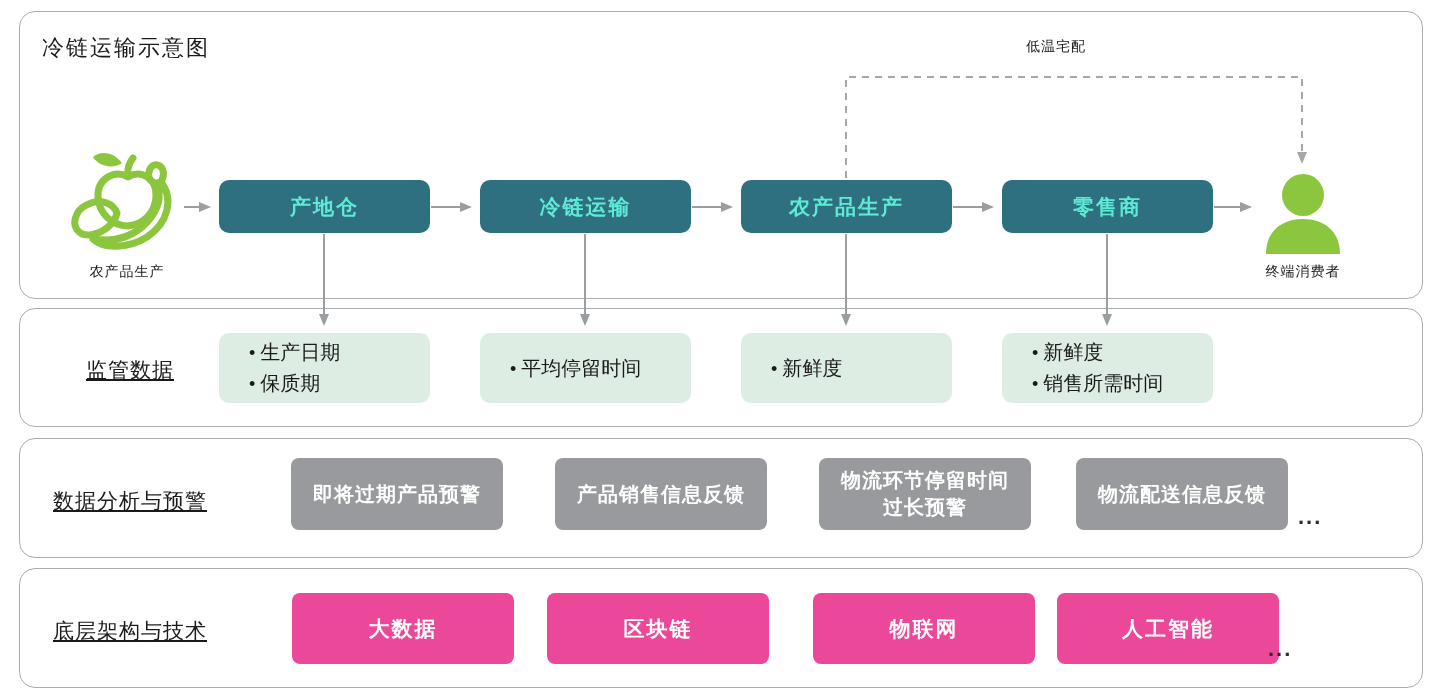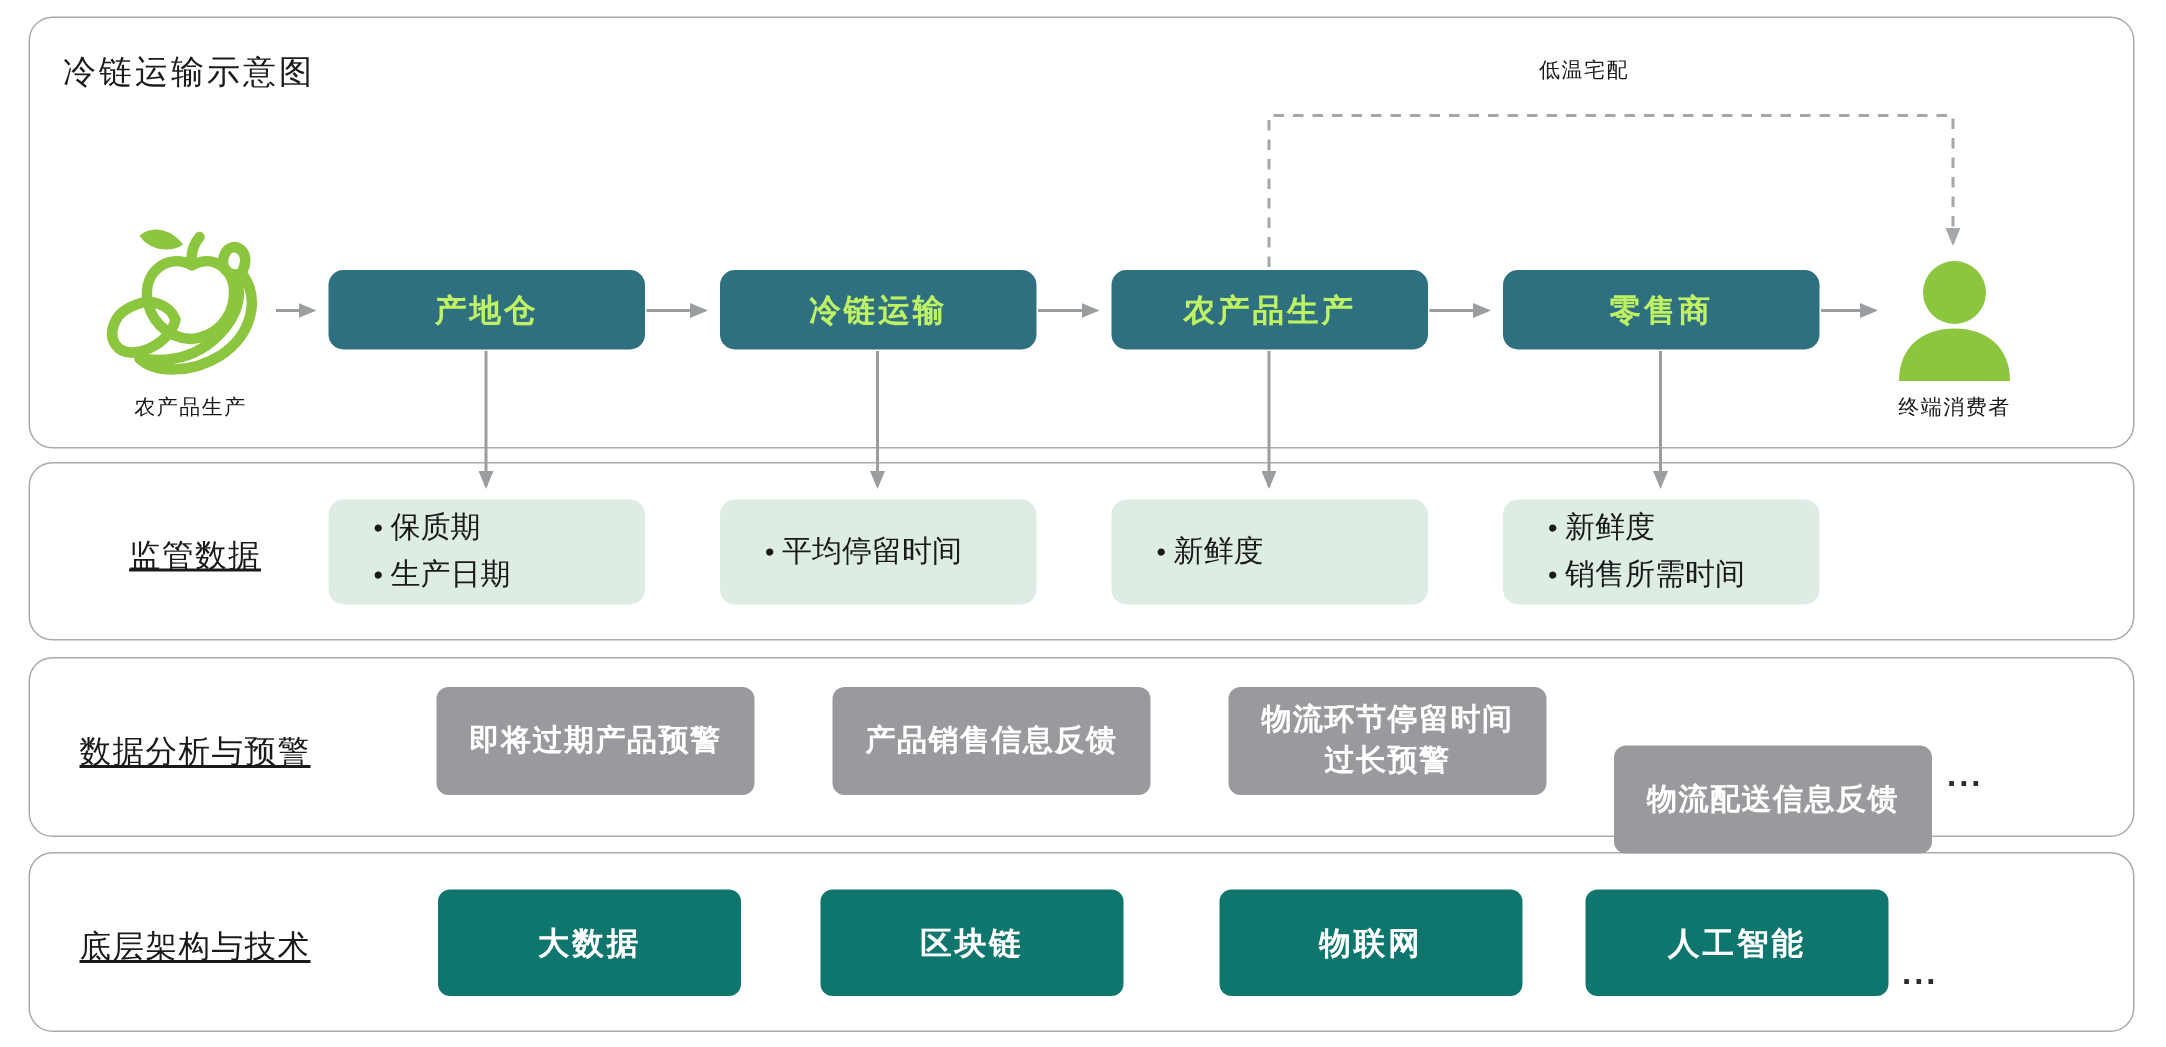--- a/index.html
+++ b/index.html
@@ -15,43 +15,43 @@
   #panel-monitor{top:308px;height:119px;}
   #panel-analysis{top:438px;height:120px;}
   #panel-tech{top:568px;height:120px;}
 
   .abs{position:absolute;}
   .diagram-title{left:42px;top:33px;font-size:22px;letter-spacing:2px;}
   .row-label{left:40px;width:180px;text-align:center;font-size:21px;letter-spacing:1px;text-decoration:underline;}
 
   .stage{
     position:absolute;top:180px;height:53px;width:211px;
-    background:#2e6f80;border-radius:10px;color:#bef264;
+    background:#2e6f80;border-radius:10px;color:#5eead4;
     display:flex;align-items:center;justify-content:center;
     font-size:21px;font-weight:bold;letter-spacing:2px;
   }
   .node-label{font-size:14px;text-align:center;letter-spacing:1px;}
 
   .mon{
     position:absolute;top:333px;height:70px;width:211px;box-sizing:border-box;
     background:#deede4;border-radius:10px;
     display:flex;flex-direction:column;justify-content:center;
     padding-left:30px;font-size:20px;line-height:1.55;
   }
   .bullet-line::before{content:"•  ";font-size:18px;}
 
   .ana{
     position:absolute;top:458px;height:72px;width:212px;
     background:#989a9d;border-radius:8px;color:#fff;
     display:flex;flex-direction:column;align-items:center;justify-content:center;
     font-size:20px;font-weight:bold;line-height:1.35;letter-spacing:1px;text-align:center;
   }
   .tech{
-    position:absolute;top:593px;height:71px;width:202px;
-    background:#0f766e;border-radius:8px;color:#fff;
+    position:absolute;top:593px;height:71px;width:222px;
+    background:#ec4899;border-radius:8px;color:#fff;
     display:flex;align-items:center;justify-content:center;
     font-size:21px;font-weight:bold;letter-spacing:2px;
   }
   .more-dots{font-size:22px;font-weight:bold;color:#2b2b2b;letter-spacing:2px;}
 
   #overlay{position:absolute;left:0;top:0;pointer-events:none;}
 </style>
 </head>
 <body>
 
@@ -91,22 +91,22 @@
   <svg width="90" height="84" viewBox="0 0 90 84">
     <circle cx="45" cy="23" r="21" fill="#8cc63f"></circle>
     <path d="M8,82 C8,59 24,47 45,47 C66,47 82,59 82,82 Z" fill="#8cc63f"></path>
   </svg>
 </div>
 <div class="abs node-label" style="left:1233px;top:263px;width:140px;">终端消费者</div>
 
 <div class="abs row-label" style="top:356px;">监管数据</div>
 
 <div class="mon" style="left:219px;">
+  <span class="bullet-line">生产日期</span>
   <span class="bullet-line">保质期</span>
-  <span class="bullet-line">生产日期</span>
 </div>
 <div class="mon" style="left:480px;">
   <span class="bullet-line">平均停留时间</span>
 </div>
 <div class="mon" style="left:741px;">
   <span class="bullet-line">新鲜度</span>
 </div>
 <div class="mon" style="left:1002px;">
   <span class="bullet-line">新鲜度</span>
   <span class="bullet-line">销售所需时间</span>
@@ -117,21 +117,21 @@
 <div class="ana" style="left:291px;">
   <span>即将过期产品预警</span>
 </div>
 <div class="ana" style="left:555px;">
   <span>产品销售信息反馈</span>
 </div>
 <div class="ana" style="left:819px;">
   <span>物流环节停留时间</span>
   <span>过长预警</span>
 </div>
-<div class="ana" style="left:1076px;margin-top:39px;">
+<div class="ana" style="left:1076px;">
   <span>物流配送信息反馈</span>
 </div>
 <div class="abs more-dots" style="left:1298px;top:504px;">...</div>
 
 <div class="abs row-label" style="top:617px;">底层架构与技术</div>
 
 <div class="tech" style="left:292px;">大数据</div>
 <div class="tech" style="left:547px;">区块链</div>
 <div class="tech" style="left:813px;">物联网</div>
 <div class="tech" style="left:1057px;">人工智能</div>

